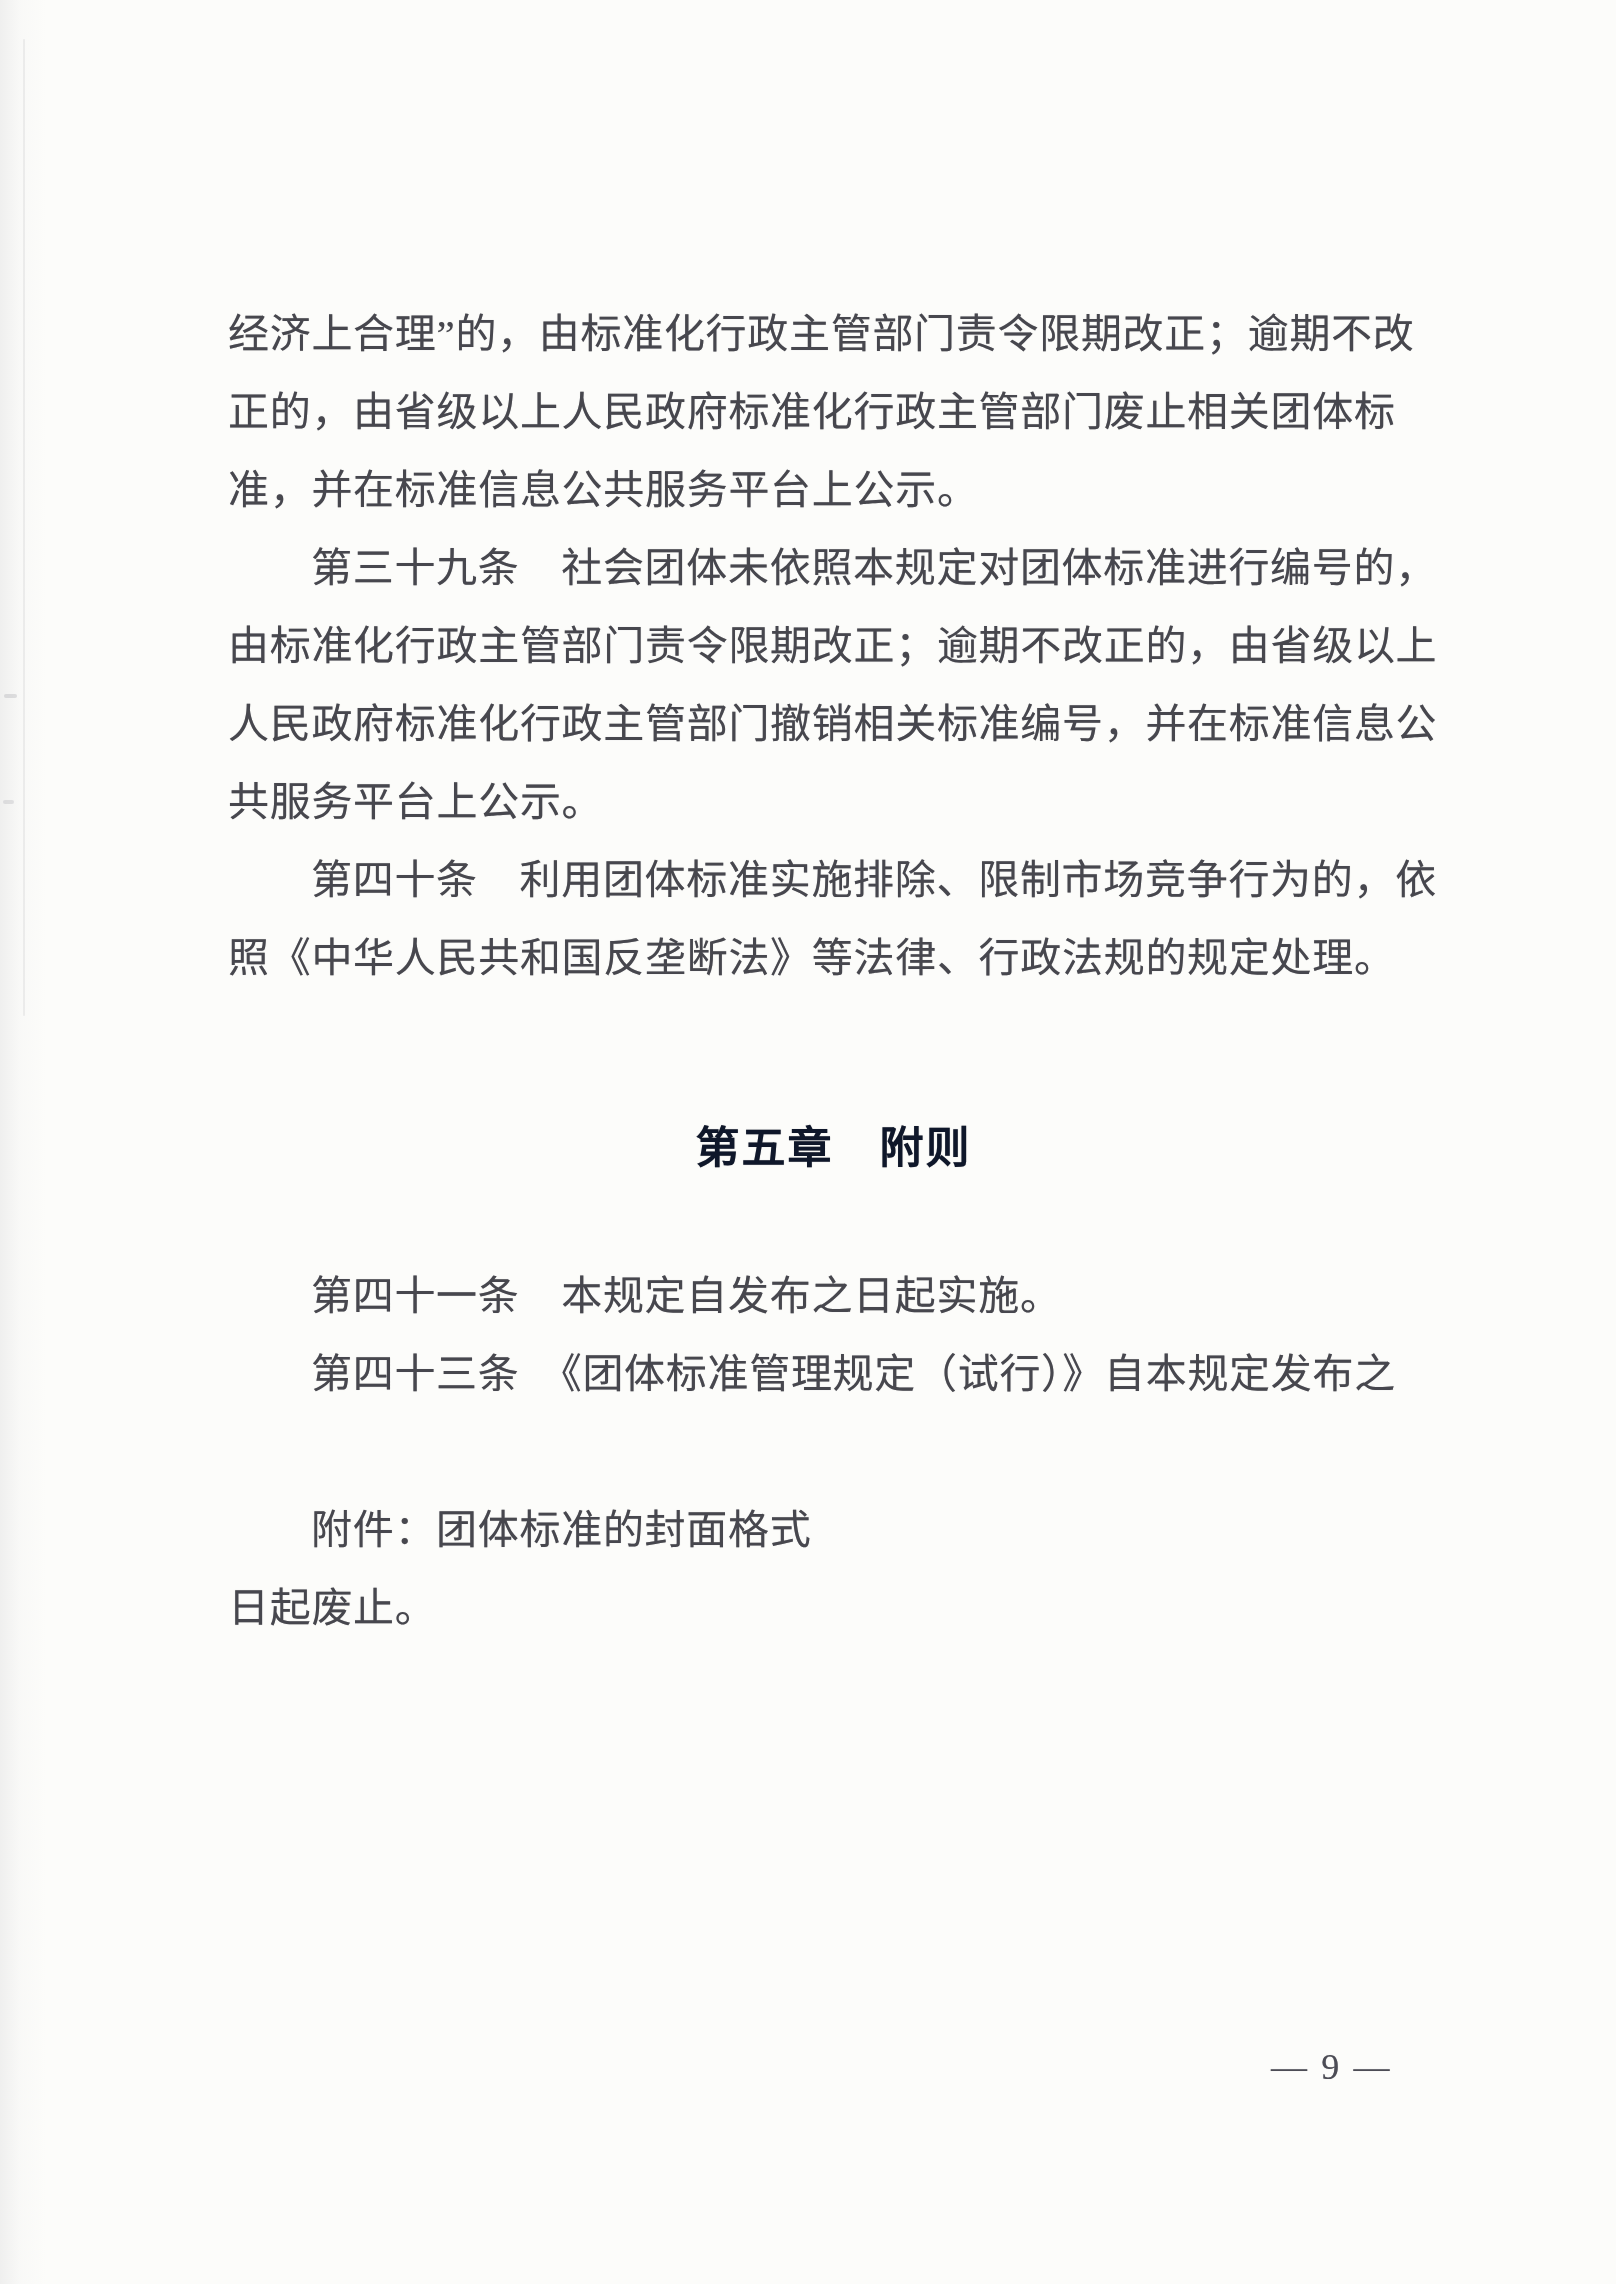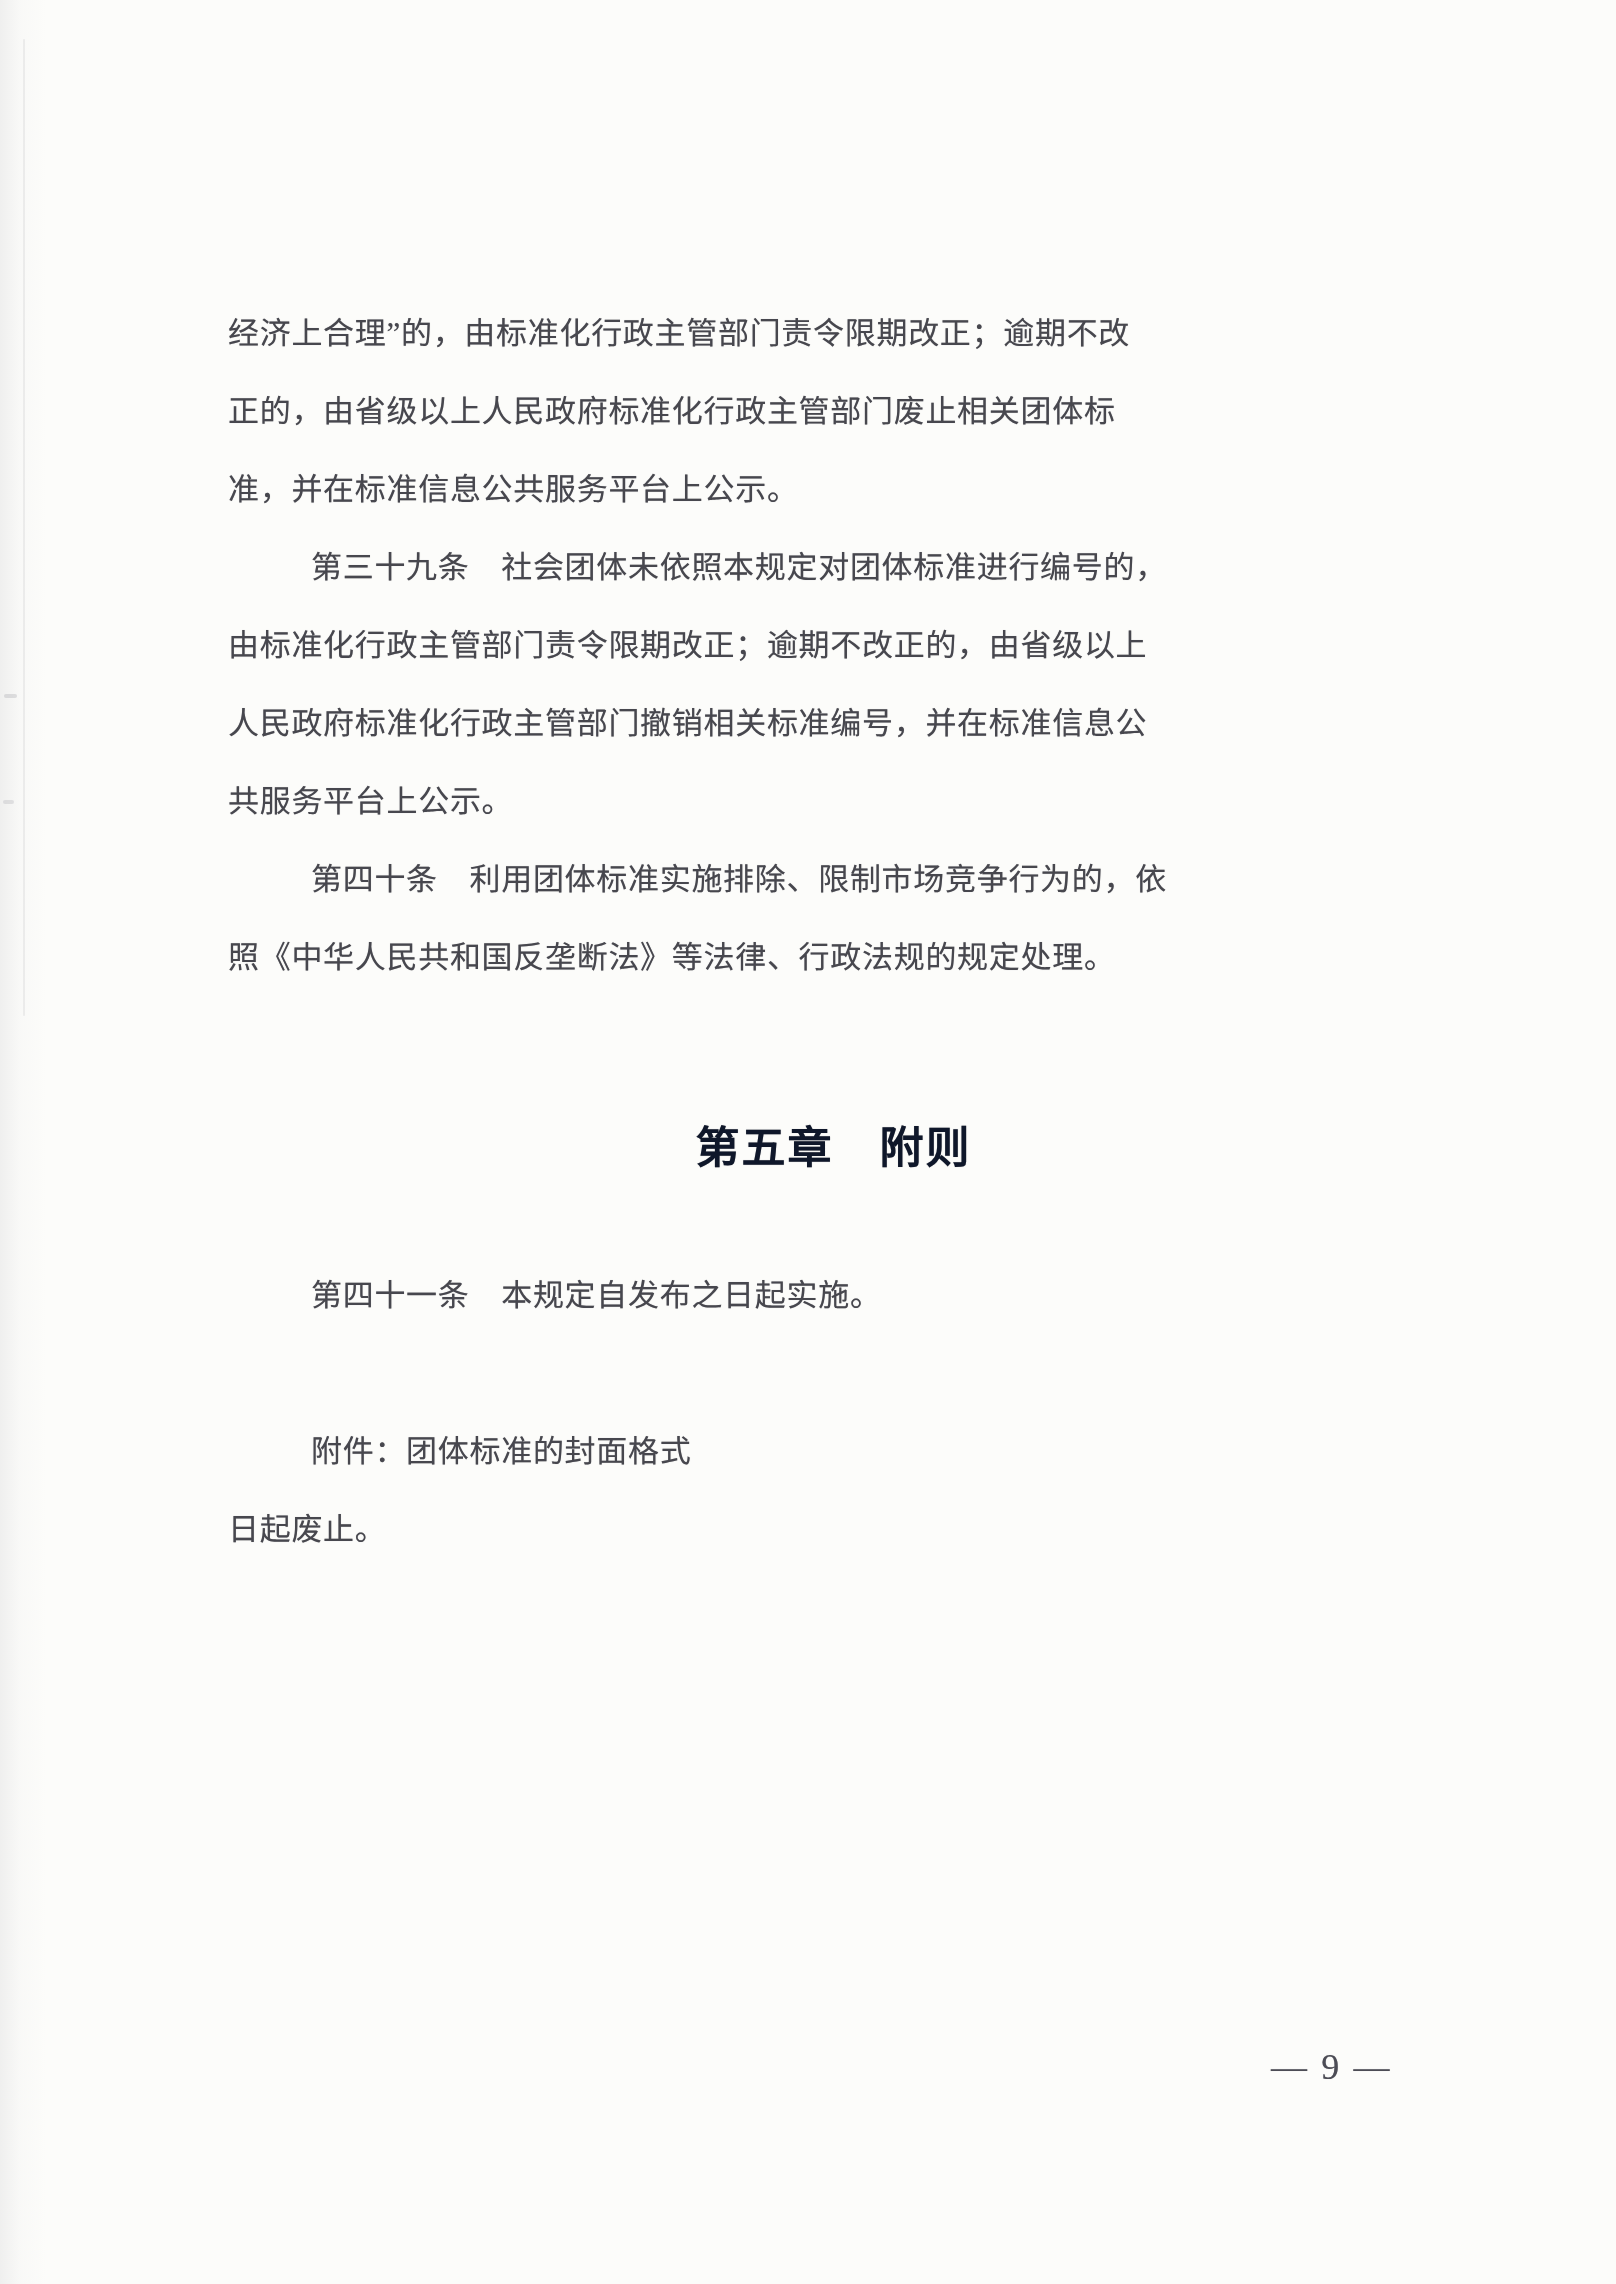--- a/index.html
+++ b/index.html
@@ -46,21 +46,21 @@
   .text-block {
     position: absolute;
     left: 228px;
     top: 295px;
     width: 1211px;
   }
   .line {
     height: 78px;
     line-height: 78px;
     font-family: "Liberation Serif", "DejaVu Serif", serif;
-    font-size: 31px;
+    font-size: 41px;
     letter-spacing: 0.7px;
     color: #47474e;
     text-shadow: 0 0 0.7px rgba(71,71,78,0.45);
     white-space: nowrap;
   }
   .line.indent {
     padding-left: 83px;
   }
   .chapter-heading {
     height: 78px;
@@ -112,20 +112,21 @@
     <div class="line indent">第三十九条　社会团体未依照本规定对团体标准进行编号的，</div>
     <div class="line">由标准化行政主管部门责令限期改正；逾期不改正的，由省级以上</div>
     <div class="line">人民政府标准化行政主管部门撤销相关标准编号，并在标准信息公</div>
     <div class="line">共服务平台上公示。</div>
     <div class="line indent">第四十条　利用团体标准实施排除、限制市场竞争行为的，依</div>
     <div class="line">照《中华人民共和国反垄断法》等法律、行政法规的规定处理。</div>
 
     <div class="chapter-heading">第五章　附则</div>
 
     <div class="line indent">第四十一条　本规定自发布之日起实施。</div>
+    <div class="line indent">第四十三条　《团体标准管理规定（试行）》自本规定发布之</div>
     <div class="line indent attachment">附件：团体标准的封面格式</div>
 
     <div class="line">日起废止。</div>
   </div>
 
   <div class="page-number">— 9 —</div>
 
 </div>
 
 

